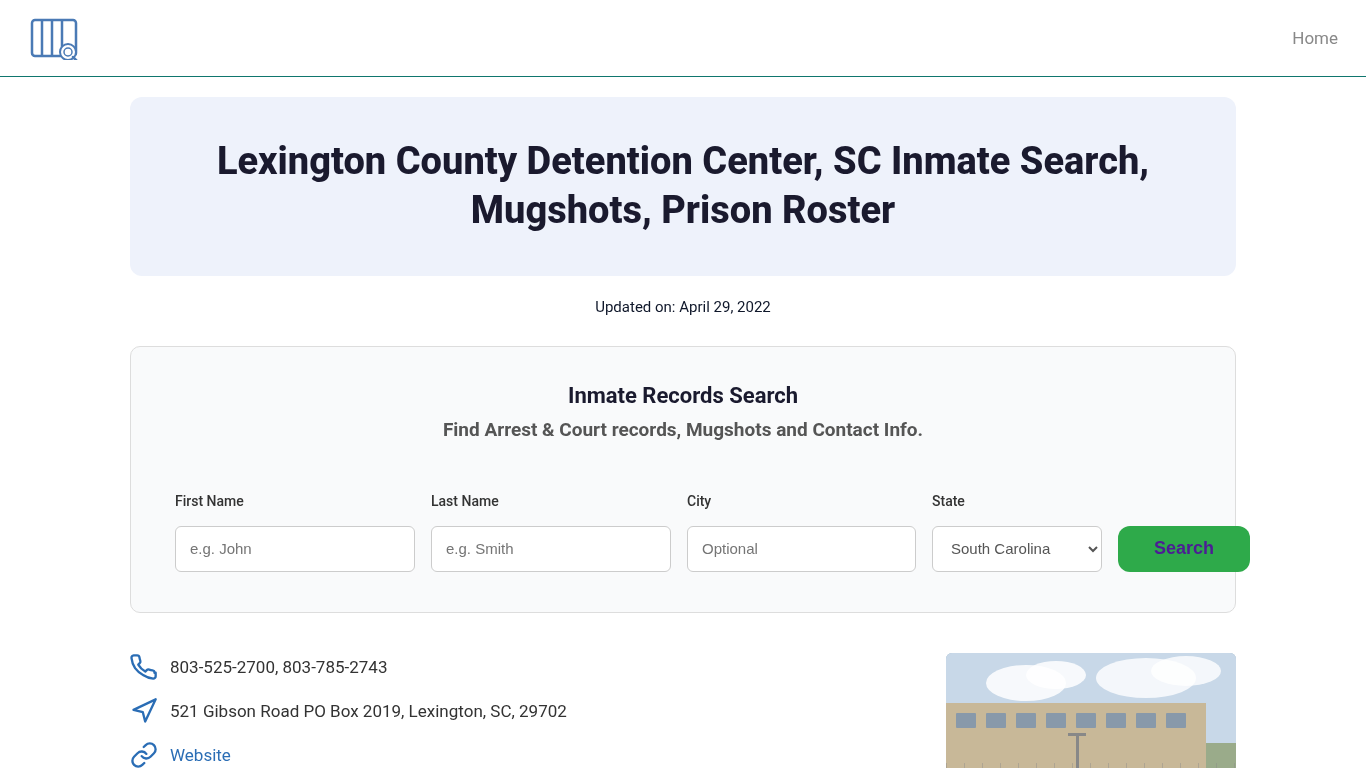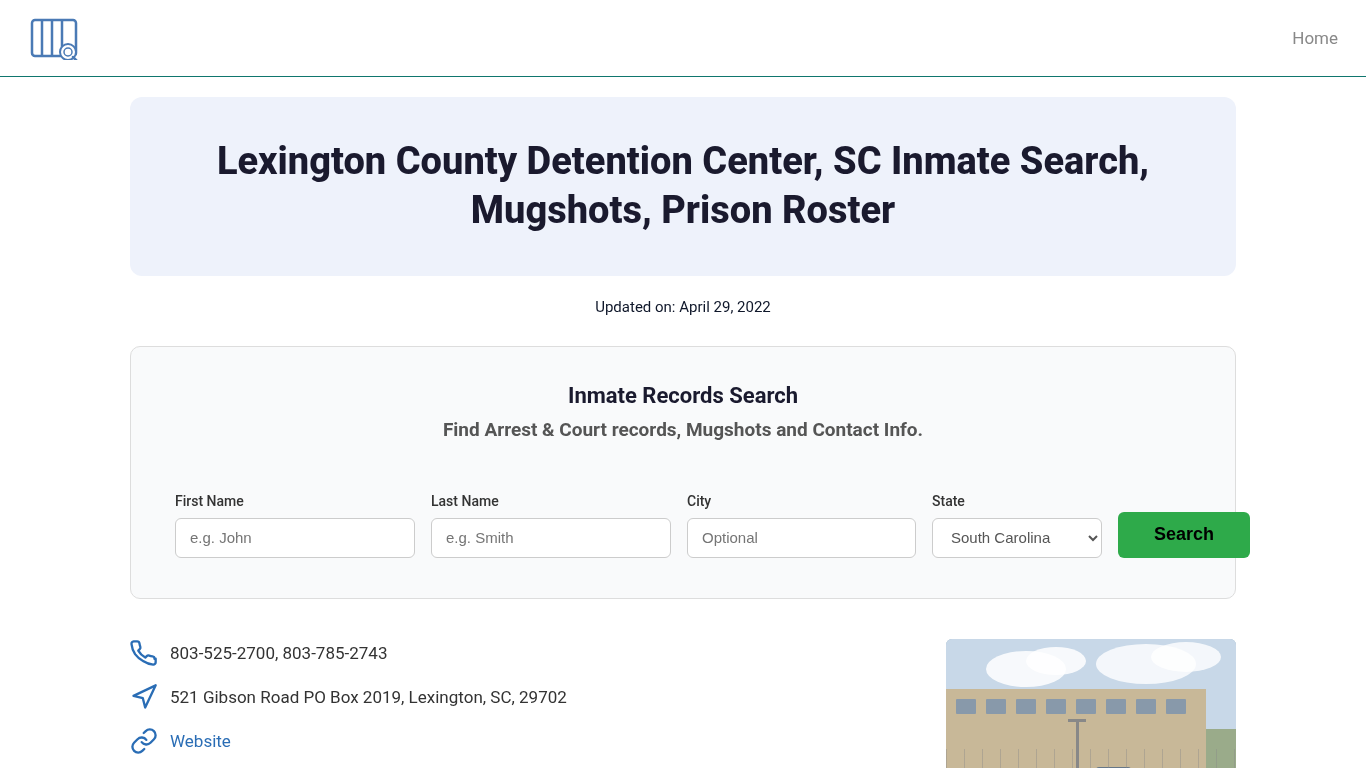--- a/index.html
+++ b/index.html
@@ -88,32 +88,32 @@
 
     .search-fields {
       display: flex;
       align-items: flex-end;
       gap: 16px;
     }
 
     .field-group {
       display: flex;
       flex-direction: column;
-      gap: 9px;
+      gap: 17px;
     }
 
     .field-group label {
       font-size: 14px;
       color: #333;
       font-weight: 500;
     }
 
     .field-group input,
     .field-group select {
-      height: 40px;
+      height: 46px;
       border: 1px solid #ccc;
       border-radius: 6px;
       padding: 0 14px;
       font-size: 15px;
       color: #555;
       background: #fff;
       outline: none;
     }
 
     .field-first-name {
@@ -130,25 +130,25 @@
     }
 
     .field-state {
       flex: 0 0 170px;
     }
 
     .search-btn {
       height: 46px;
       padding: 0 36px;
       background: #2eaa4a;
-      color: #000000;
+      color: #4c1d95;
       font-size: 18px;
       font-weight: 700;
       border: none;
-      border-radius: 6px;
+      border-radius: 12px;
       cursor: pointer;
       white-space: nowrap;
       flex-shrink: 0;
     }
 
     
     .info-section {
       display: flex;
       margin: 0 130px;
       gap: 40px;

